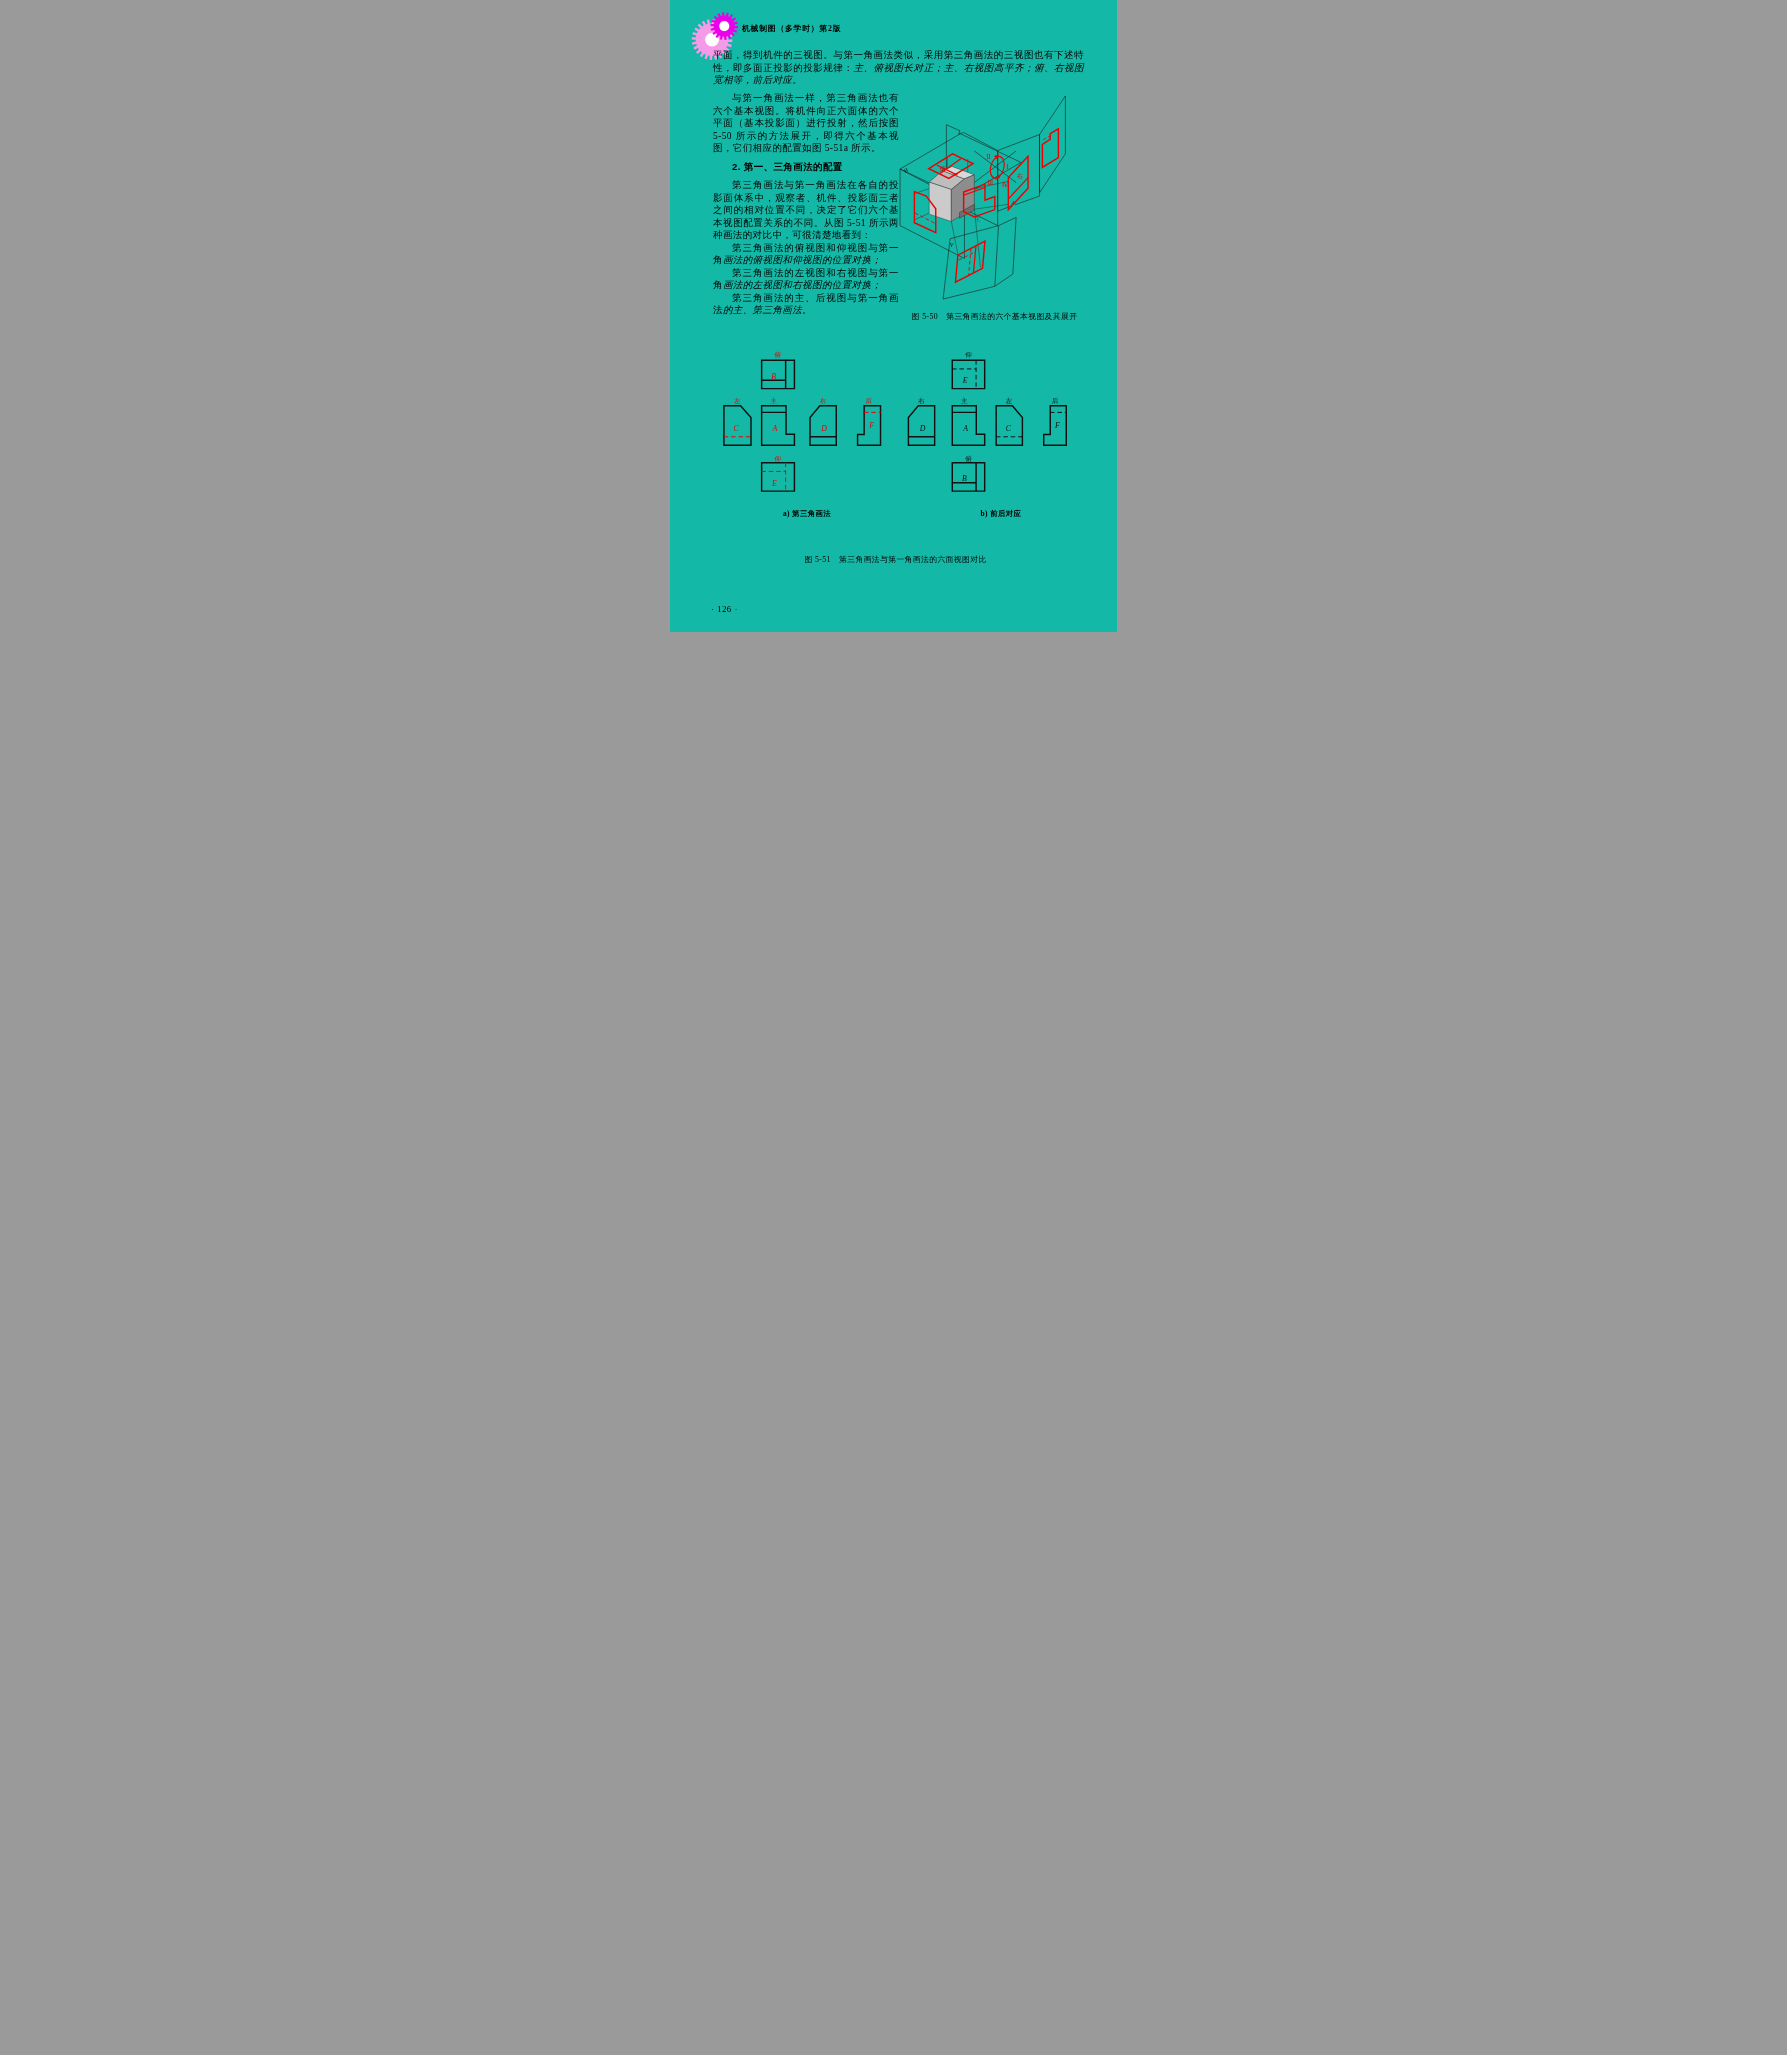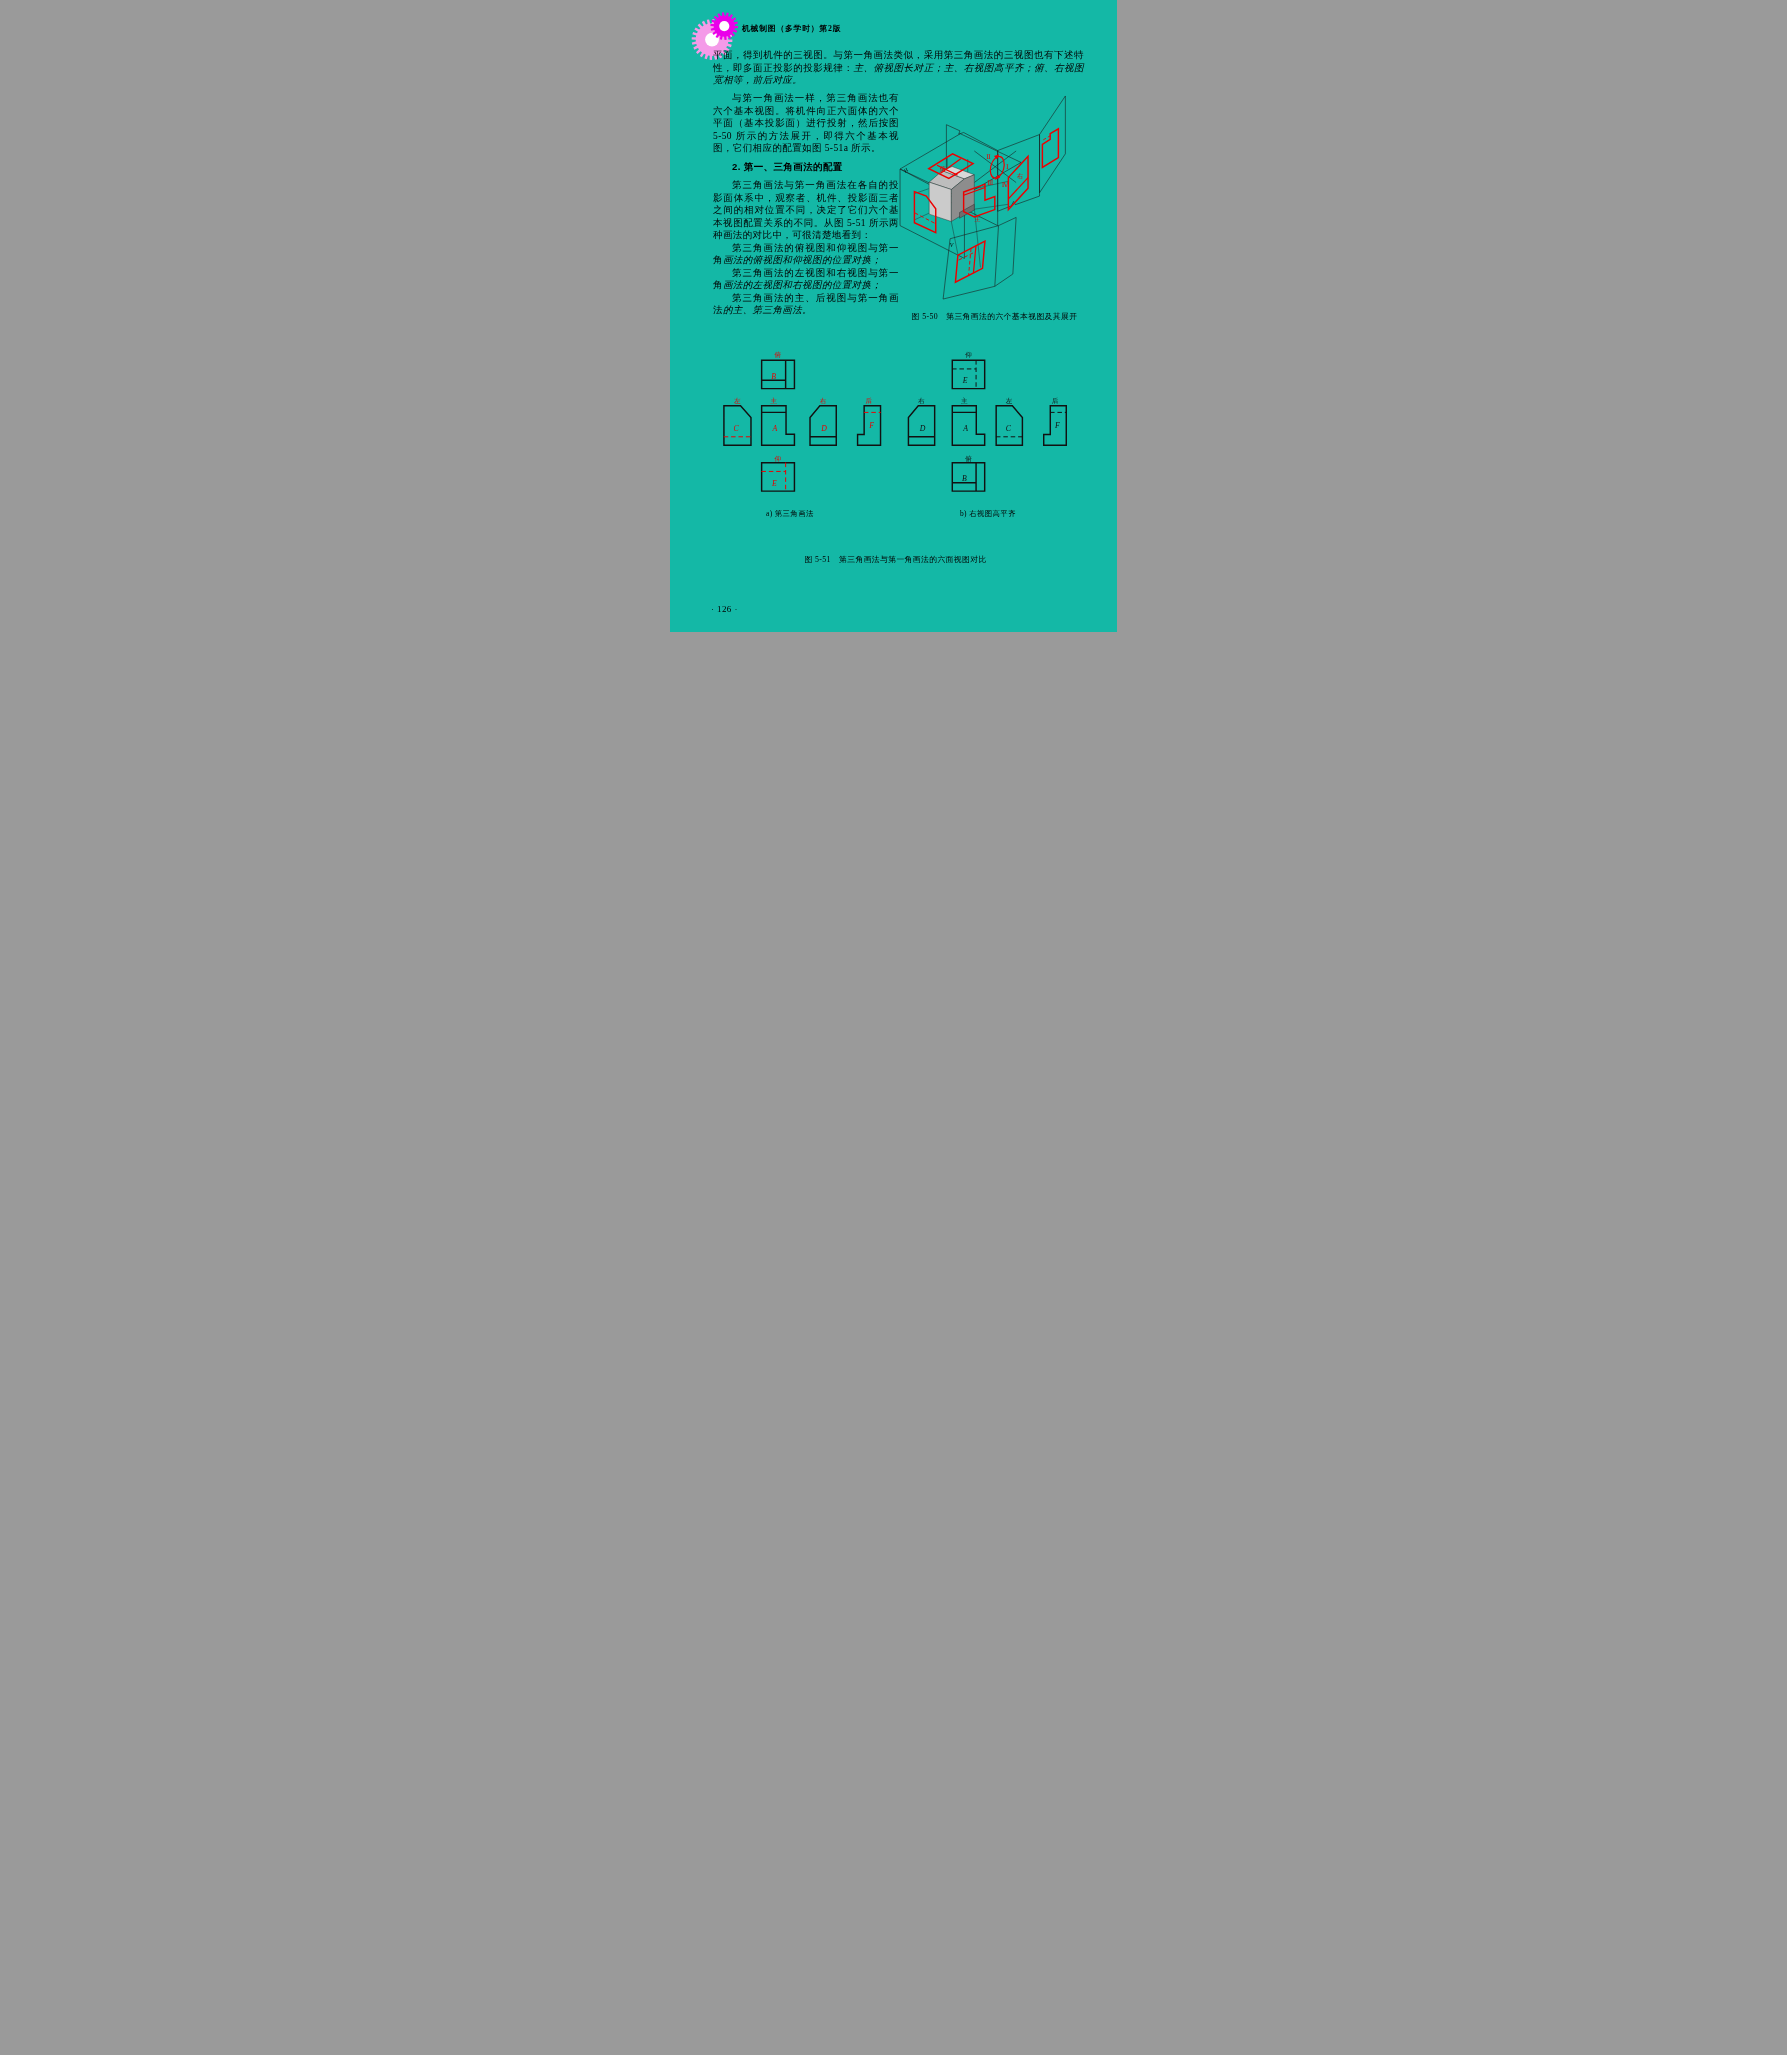--- a/index.html
+++ b/index.html
@@ -5,21 +5,21 @@
   html,body{margin:0;padding:0;background:#9a9a9a;}
   #page{position:relative;width:447px;height:632px;background:#14b8a6;margin:0 auto;
         font-family:"Liberation Serif","DejaVu Serif",serif;color:#000;overflow:hidden;}
   .abs{position:absolute;}
   .body-text{font-size:9.5px;line-height:12.5px;text-align:justify;letter-spacing:0.4px;}
   .kai{font-style:italic;}
   .indent{text-indent:2em;}
   .heading{font-family:"Liberation Sans","DejaVu Sans",sans-serif;font-weight:bold;
            font-size:9.5px;margin:6.6px 0 5px 0;text-indent:2em;letter-spacing:0.4px;}
   .caption{font-size:7.8px;text-align:center;letter-spacing:0.4px;}
-  .subcaption{font-size:7.4px;font-weight:normal;text-align:left;letter-spacing:0.4px;}
+  .subcaption{font-size:7.4px;font-weight:bold;text-align:center;letter-spacing:0.4px;}
   .title{font-weight:bold;font-size:7.8px;letter-spacing:0.8px;}
   .pagenum{font-size:9px;letter-spacing:0.4px;}
   svg text{font-family:"Liberation Serif","DejaVu Serif",serif;}
   .dirlab{font-size:16px;}
   .viewletter{font-size:19px;font-style:italic;}
   .figred{fill:#e60000;}
   .figblk{fill:#111111;}
   p{margin:0 0 0 0;}
 </style>
 </head>
@@ -172,20 +172,20 @@
       </g>
       <text x="631" y="277" text-anchor="middle" class="dirlab figblk">俯</text>
       <g transform="translate(591,282)">
         <path d="M0.5,0.5 H79.5 V69.5 H0.5 Z M58.5,0 V70 M0,49 H58.5" stroke="#111" stroke-width="3.5" fill="none"></path>
         <text x="24" y="45" class="viewletter figblk">B</text>
       </g>
     </g>
   </svg>
 
   <div class="abs subcaption" style="left:96px;top:509px;width:82px;">a) 第三角画法</div>
-  <div class="abs subcaption" style="left:290px;top:509px;width:82px;">b) 右视图高平齐</div>
+  <div class="abs subcaption" style="left:290px;top:509px;width:82px;">b) 前后对应</div>
   <div class="abs caption" style="left:0;top:534px;width:451px;margin-top:20px;">图 5-51　第三角画法与第一角画法的六面视图对比</div>
 
 
   <div class="abs pagenum" style="left:41px;top:604px;">· 126 ·</div>
 
 </div>
 
 
 </body></html>

